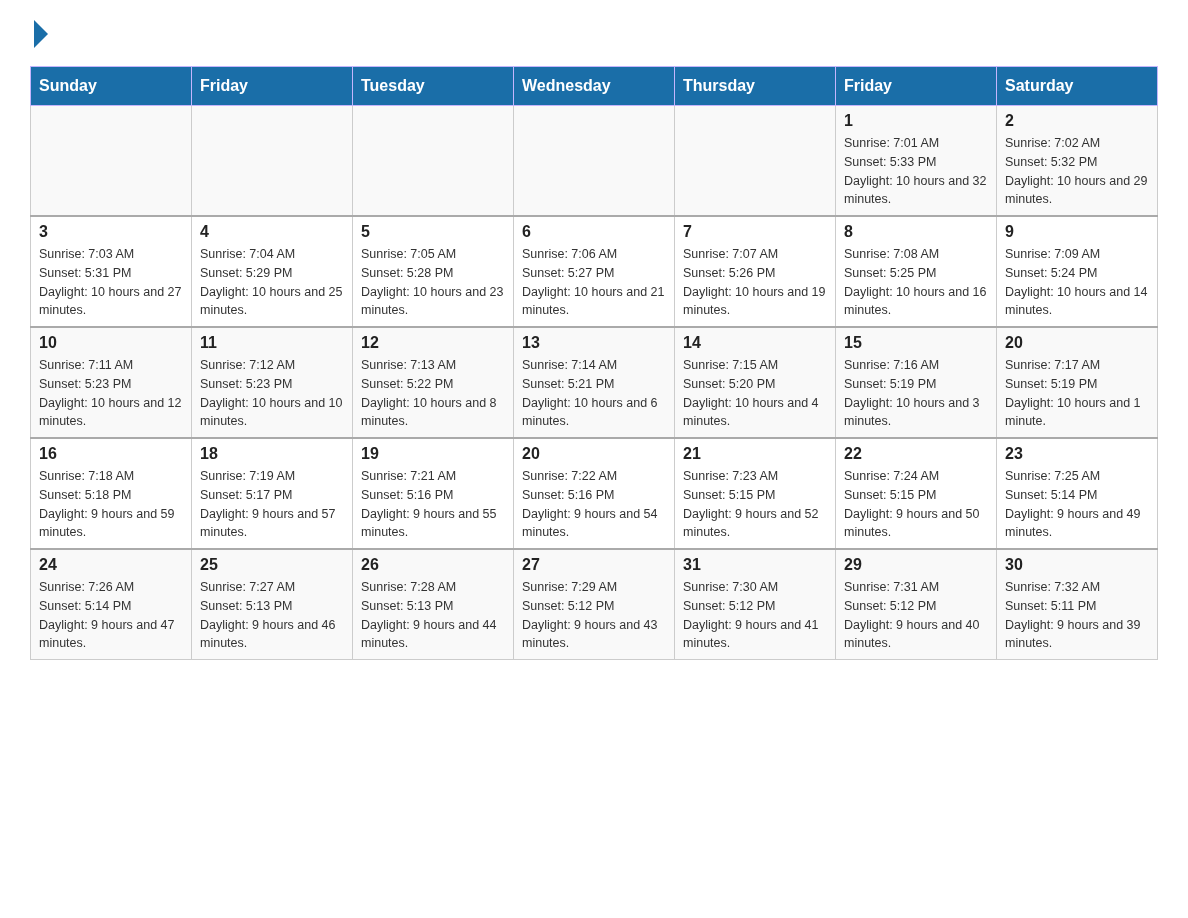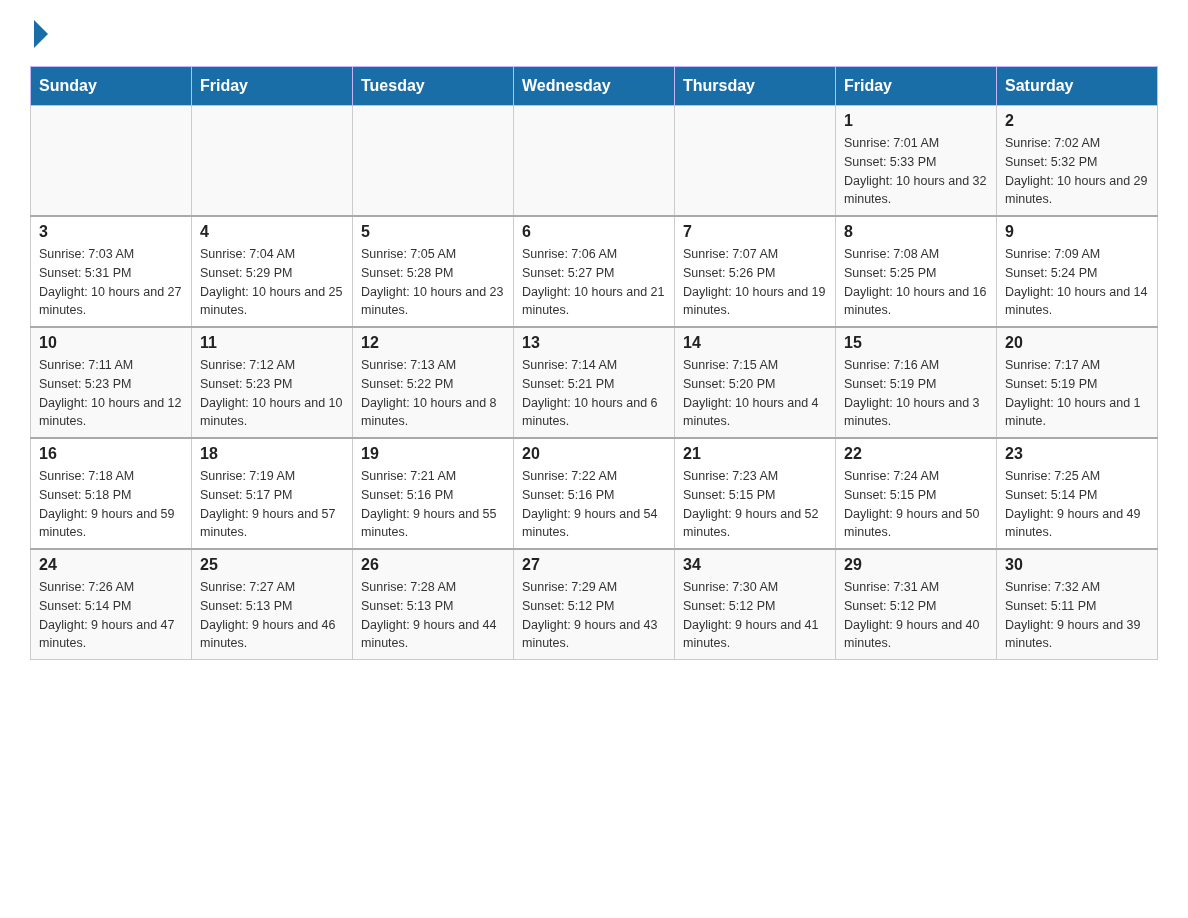--- a/index.html
+++ b/index.html
@@ -259,21 +259,21 @@
         </td>
         <td>
           <span class="day-number">26</span>
           <div class="day-info">Sunrise: 7:28 AM<br>Sunset: 5:13 PM<br>Daylight: 9 hours and 44 minutes.</div>
         </td>
         <td>
           <span class="day-number">27</span>
           <div class="day-info">Sunrise: 7:29 AM<br>Sunset: 5:12 PM<br>Daylight: 9 hours and 43 minutes.</div>
         </td>
         <td>
-          <span class="day-number">34</span>
+          <span class="day-number">31</span>
           <div class="day-info">Sunrise: 7:30 AM<br>Sunset: 5:12 PM<br>Daylight: 9 hours and 41 minutes.</div>
         </td>
         <td>
           <span class="day-number">29</span>
           <div class="day-info">Sunrise: 7:31 AM<br>Sunset: 5:12 PM<br>Daylight: 9 hours and 40 minutes.</div>
         </td>
         <td>
           <span class="day-number">30</span>
           <div class="day-info">Sunrise: 7:32 AM<br>Sunset: 5:11 PM<br>Daylight: 9 hours and 39 minutes.</div>
         </td>

